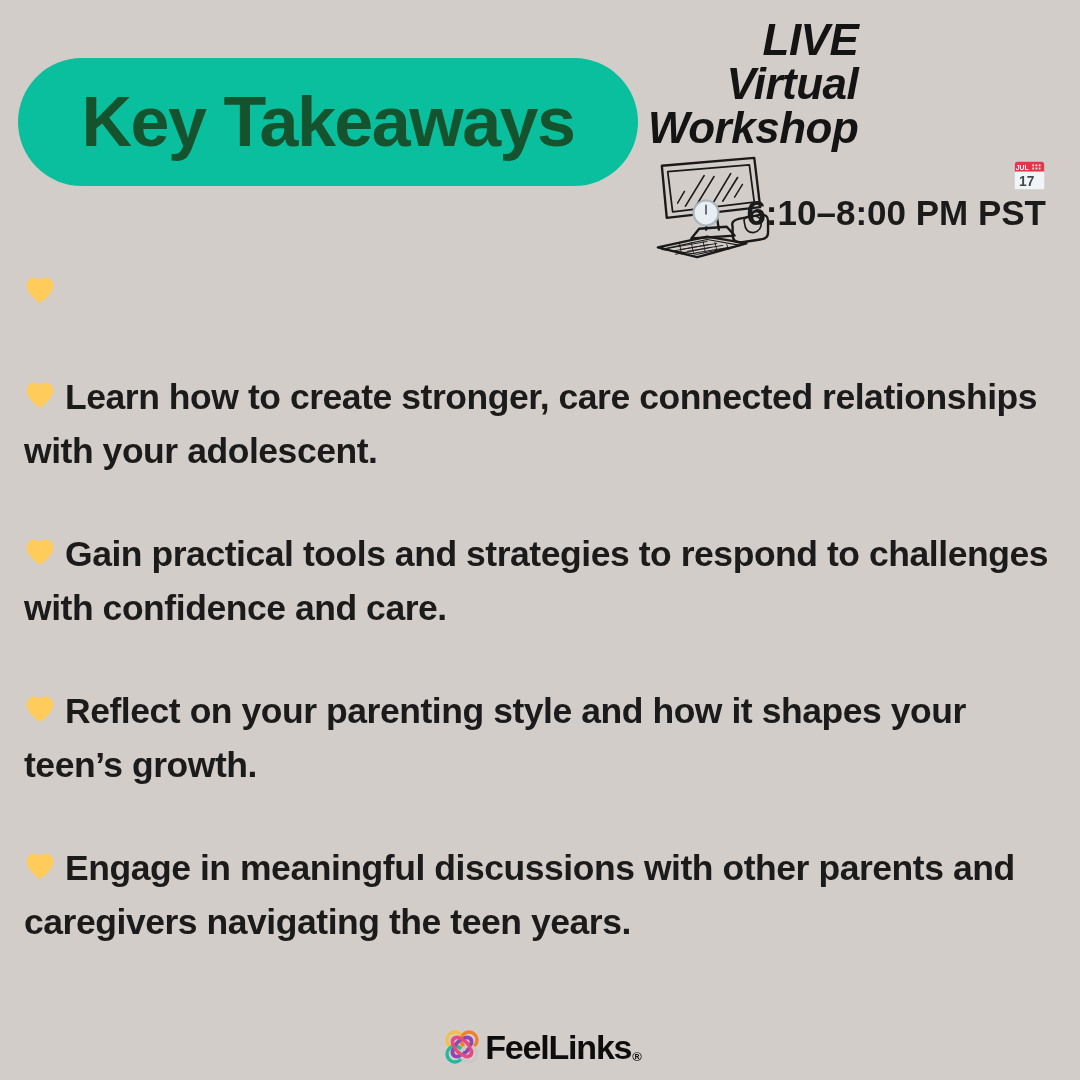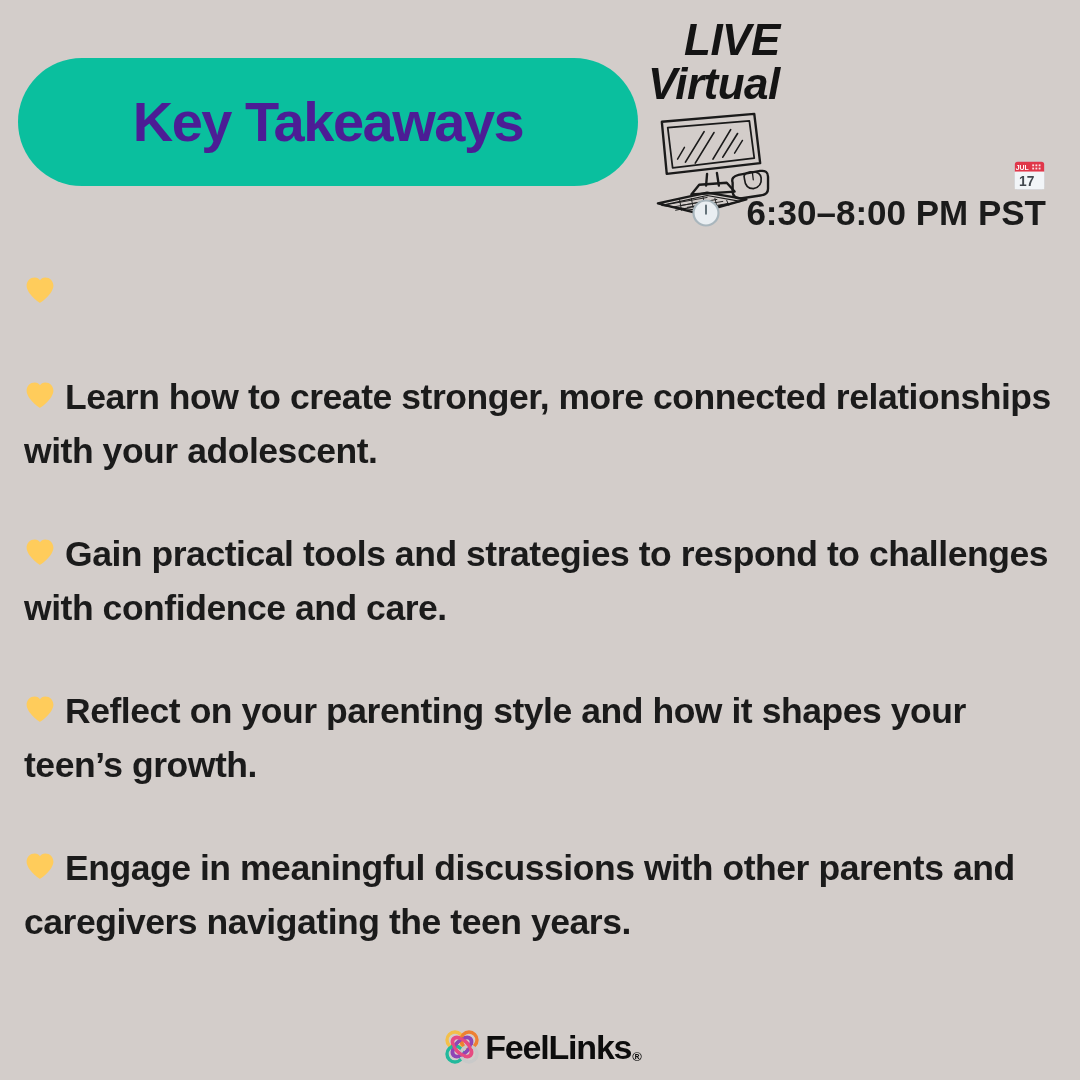--- a/index.html
+++ b/index.html
@@ -27,24 +27,24 @@
     position:absolute;
     left:18px; top:58px;
     width:620px; height:128px;
     background:#0abf9e;
     border-radius:64px;
     display:flex;
     align-items:center;
     justify-content:center;
   }
   #title-pill-label {
-    font-size:56px;
+    font-size:70px;
     font-weight:bold;
     letter-spacing:-1.5px;
-    color:#4c1d95;
+    color:#14532d;
     line-height:1;
     white-space:nowrap;
   }
 
   #workshop-banner {
     position:absolute;
     right:22px; top:14px;
     width:410px;
     display:flex;
     flex-direction:column;
@@ -139,20 +139,21 @@
 <div id="header">
 
   <div id="title-pill">
     <span id="title-pill-label">Key Takeaways</span>
   </div>
 
   <div id="workshop-banner">
     <div id="workshop-lines">
       <span class="wline">LIVE</span>
       <span class="wline">Virtual</span>
+      <span class="wline">Workshop</span>
     </div>
 
     <svg id="computer-sketch" viewBox="0 0 120 120">
       <g fill="none" stroke="#1a1a1a" stroke-width="2.4" stroke-linejoin="round" stroke-linecap="round">
 
         <path d="M10 14 L104 6 L110 56 L15 67 Z"></path>
 
         <path d="M16 20 L99 13 L104 51 L21 61 Z" stroke-width="1.8"></path>
 
         <path d="M34 55 L53 24" stroke-width="1.7"></path>
@@ -210,41 +211,41 @@
         </svg>
       </span>
     </div>
     <div class="meta-row">
       <span class="meta-icon">
         <svg width="30" height="30" viewBox="0 0 36 36">
           <circle cx="18" cy="18" r="15" fill="#e9eef2" stroke="#a9b6bd" stroke-width="2.6"></circle>
           <path d="M18 9 L18 19" stroke="#5f6d75" stroke-width="2.3" stroke-linecap="round"></path>
         </svg>
       </span>
-      <span>6:30–8:00 PM PST</span>
+      <span>6:10–8:00 PM PST</span>
     </div>
   </div>
 </div>
 
 <div id="takeaways">
 
   <p class="takeaway">
     <span class="heart-icon">
       <svg width="32" height="32" viewBox="0 0 32 32">
           <path d="M16 29S2.6 20.4 2.6 11.6C2.6 6.9 6.3 3.4 10.7 3.4c2.5 0 4.4 1.2 5.3 2.8.9-1.6 2.8-2.8 5.3-2.8 4.4 0 8.1 3.5 8.1 8.2C29.4 20.4 16 29 16 29Z" fill="#ffcc5b"></path>
         </svg>
     </span>
   </p>
 
   <p class="takeaway">
     <span class="heart-icon">
       <svg width="32" height="32" viewBox="0 0 32 32">
           <path d="M16 29S2.6 20.4 2.6 11.6C2.6 6.9 6.3 3.4 10.7 3.4c2.5 0 4.4 1.2 5.3 2.8.9-1.6 2.8-2.8 5.3-2.8 4.4 0 8.1 3.5 8.1 8.2C29.4 20.4 16 29 16 29Z" fill="#ffcc5b"></path>
         </svg>
-    </span><span>Learn how to create stronger, more connected relationships with your adolescent.</span>
+    </span><span>Learn how to create stronger, care connected relationships with your adolescent.</span>
   </p>
 
   <p class="takeaway">
     <span class="heart-icon">
       <svg width="32" height="32" viewBox="0 0 32 32">
           <path d="M16 29S2.6 20.4 2.6 11.6C2.6 6.9 6.3 3.4 10.7 3.4c2.5 0 4.4 1.2 5.3 2.8.9-1.6 2.8-2.8 5.3-2.8 4.4 0 8.1 3.5 8.1 8.2C29.4 20.4 16 29 16 29Z" fill="#ffcc5b"></path>
         </svg>
     </span><span>Gain practical tools and strategies to respond to challenges with confidence and care.</span>
   </p>
 

